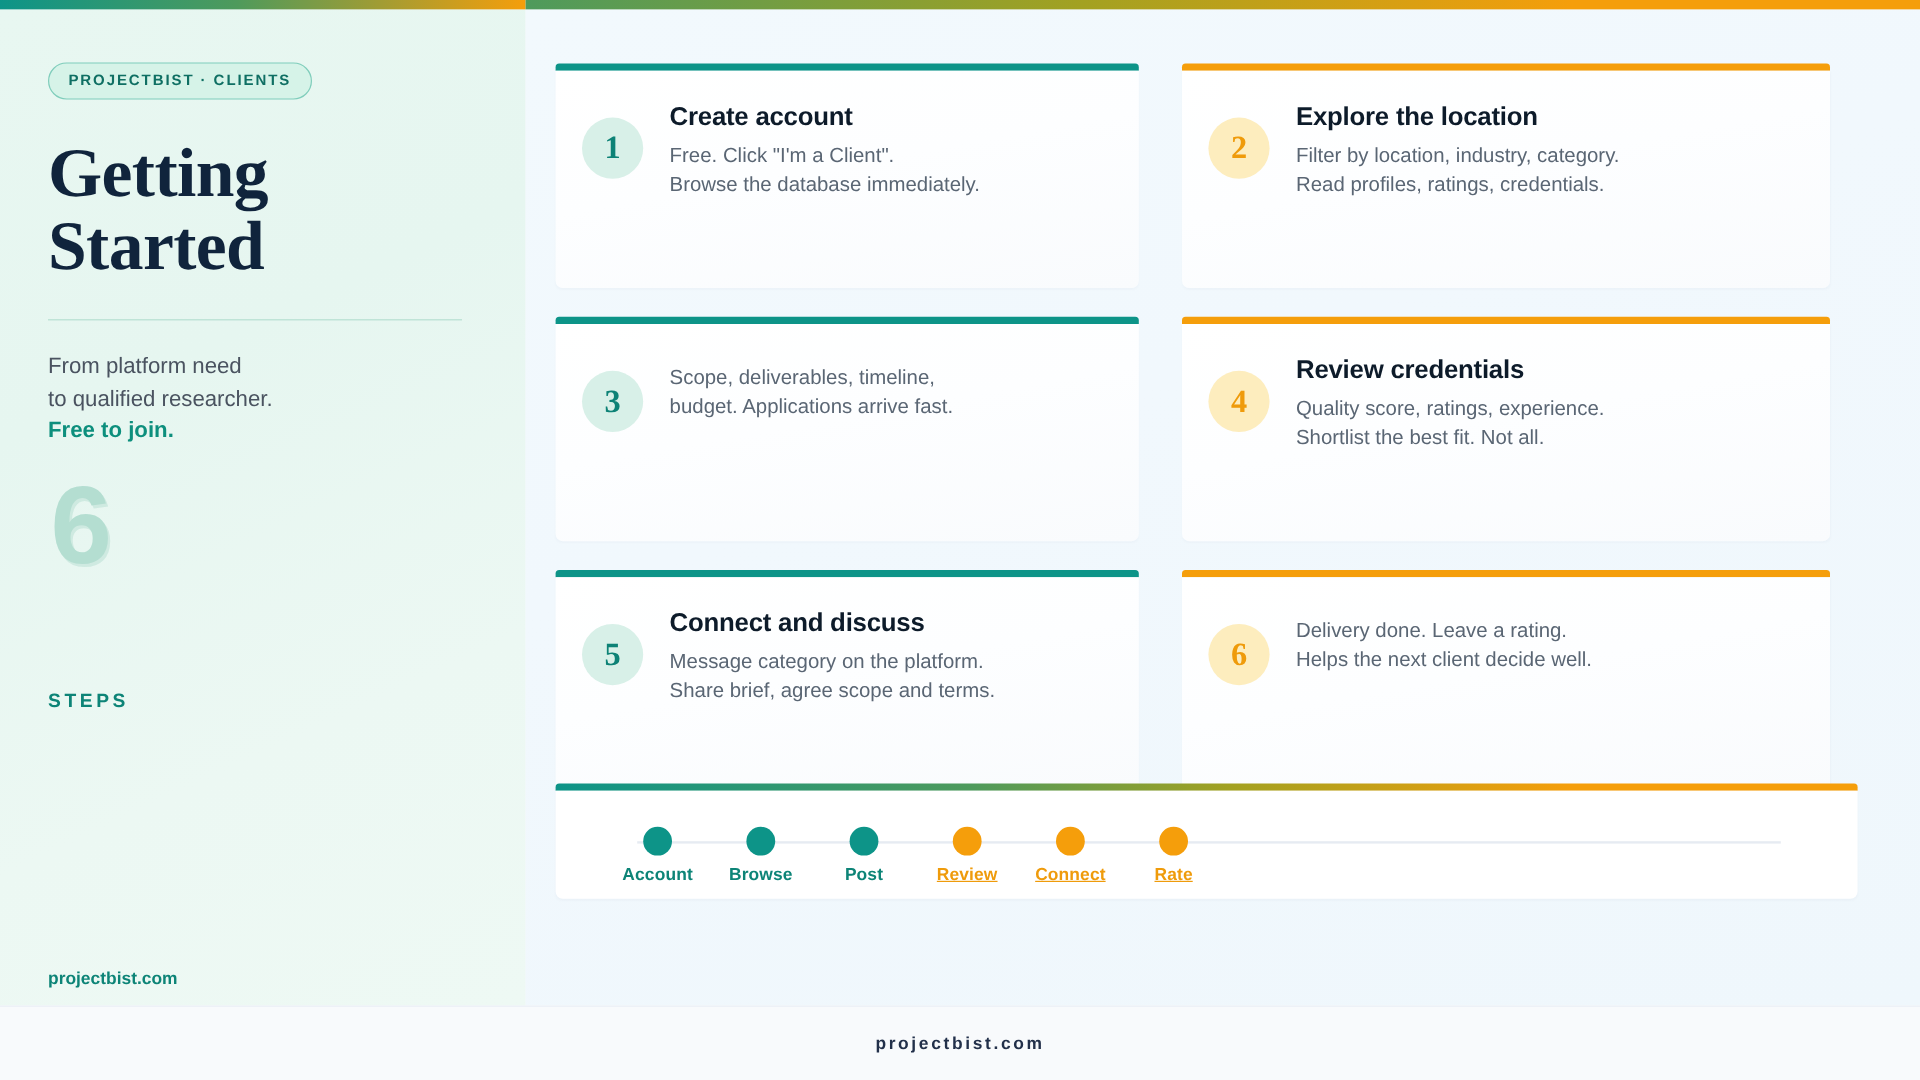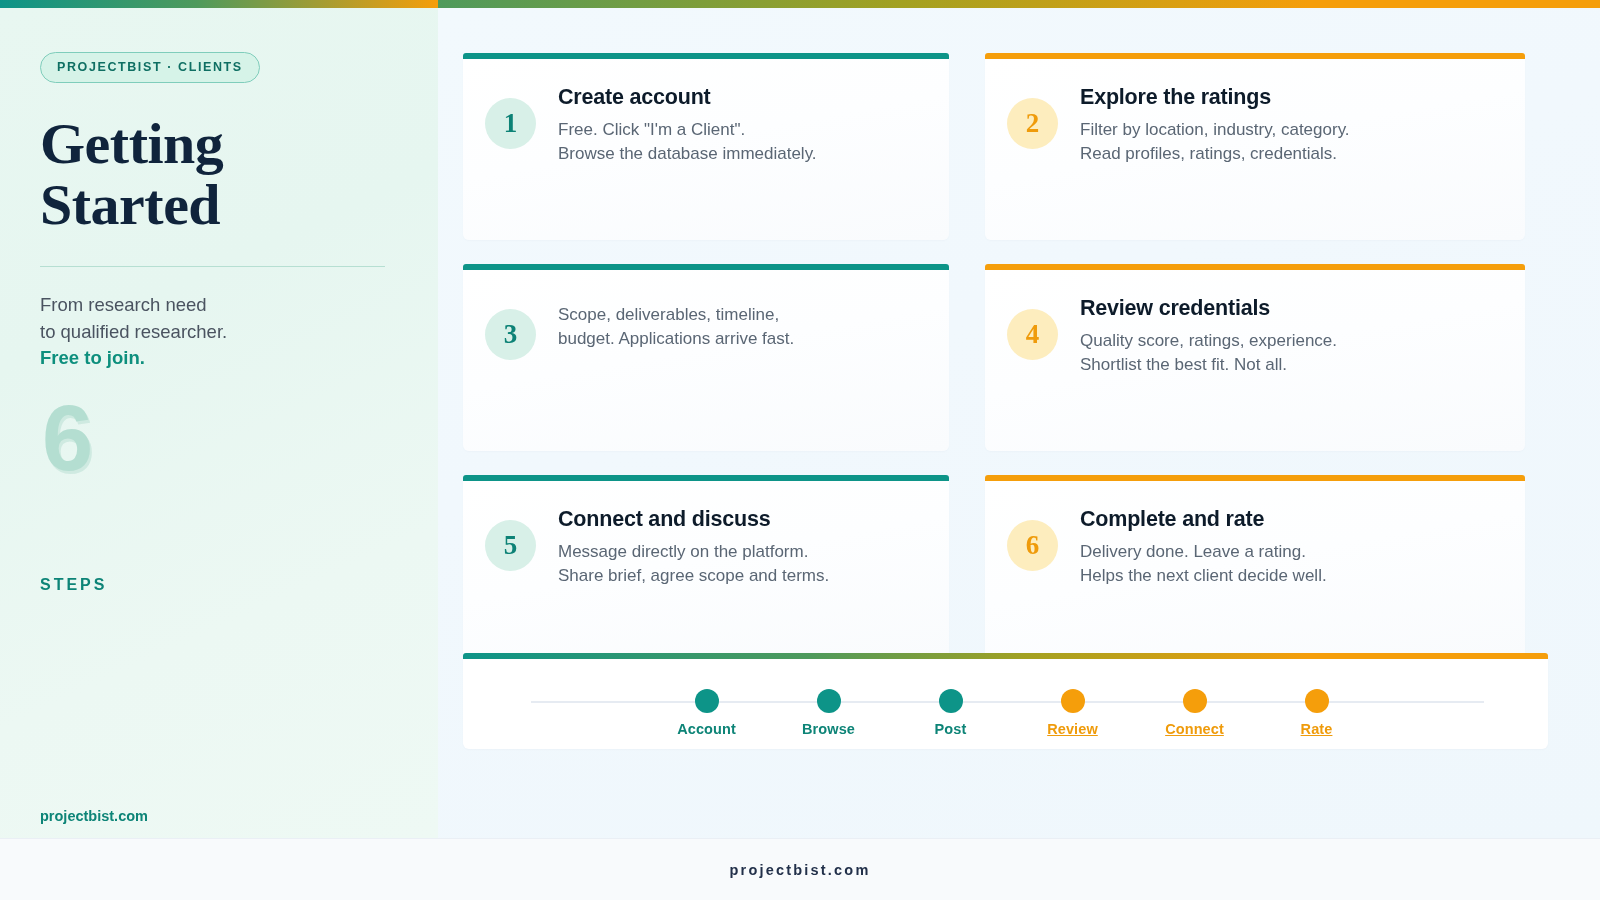--- a/index.html
+++ b/index.html
@@ -121,23 +121,22 @@
     background:#ffffff; border-radius:0 0 6px 6px;
     position:relative;
     box-shadow:0 1px 2px rgba(20,50,80,0.025);
   }
   .tl-line {
     position:absolute; left:68px; right:64px; top:42px;
     height:2px; background:#e6ebf2;
   }
   .tl-nodes {
     position:absolute; left:42px; right:30px; top:0; bottom:0;
-    display:flex; justify-content:center; align-items:flex-start;
+    display:flex; justify-content:flex-start; align-items:flex-start;
     padding-top:30px;
-    gap:36px;
   }
   .tl-node { width:86px; text-align:center; position:relative; }
   .tl-dot {
     width:24px; height:24px; border-radius:50%; margin:0 auto;
     position:relative; z-index:2;
   }
   .tl-dot.teal   { background:#0d9488; }
   .tl-dot.orange { background:#f59e0b; }
   .tl-label {
     margin-top:8px; font-size:14.5px; font-weight:700; letter-spacing:0.1px;
@@ -170,21 +169,21 @@
 
     <h1 class="headline">
       <span>Getting</span><br>
       <span>Started</span>
     </h1>
 
 
     <div class="divider"></div>
 
     <p class="lede">
-      <span>From research need</span><br>
+      <span>From platform need</span><br>
       <span>to qualified researcher.</span><br>
       <b>Free to join.</b>
     </p>
 
     <div class="bignum">6</div>
 
     <div class="steps-label">STEPS</div>
 
     <div class="left-url">projectbist.com</div>
   </aside>
@@ -200,21 +199,21 @@
               <div class="card-title">Create account</div>
               <div class="card-desc"><span>Free. Click "I'm a Client".</span><br><span>Browse the database immediately.</span></div>
             </div>
           </div>
         </div>
         <div class="card">
           <div class="card-bar orange"></div>
           <div class="card-body">
             <div class="num-circle orange">2</div>
             <div>
-              <div class="card-title">Explore the ratings</div>
+              <div class="card-title">Explore the location</div>
               <div class="card-desc"><span>Filter by location, industry, category.</span><br><span>Read profiles, ratings, credentials.</span></div>
             </div>
           </div>
         </div>
         <div class="card">
           <div class="card-bar teal"></div>
           <div class="card-body">
             <div class="num-circle teal">3</div>
             <div>
               <div class="card-desc"><span>Scope, deliverables, timeline,</span><br><span>budget. Applications arrive fast.</span></div>
@@ -230,30 +229,29 @@
               <div class="card-desc"><span>Quality score, ratings, experience.</span><br><span>Shortlist the best fit. Not all.</span></div>
             </div>
           </div>
         </div>
         <div class="card">
           <div class="card-bar teal"></div>
           <div class="card-body">
             <div class="num-circle teal">5</div>
             <div>
               <div class="card-title">Connect and discuss</div>
-              <div class="card-desc"><span>Message directly on the platform.</span><br><span>Share brief, agree scope and terms.</span></div>
+              <div class="card-desc"><span>Message category on the platform.</span><br><span>Share brief, agree scope and terms.</span></div>
             </div>
           </div>
         </div>
         <div class="card">
           <div class="card-bar orange"></div>
           <div class="card-body">
             <div class="num-circle orange">6</div>
             <div>
-              <div class="card-title">Complete and rate</div>
               <div class="card-desc"><span>Delivery done. Leave a rating.</span><br><span>Helps the next client decide well.</span></div>
             </div>
           </div>
         </div>
       </div>
 
     <div class="timeline-wrap">
       <div class="timeline-bar"></div>
       <div class="timeline-body">
         <div class="tl-line"></div>

